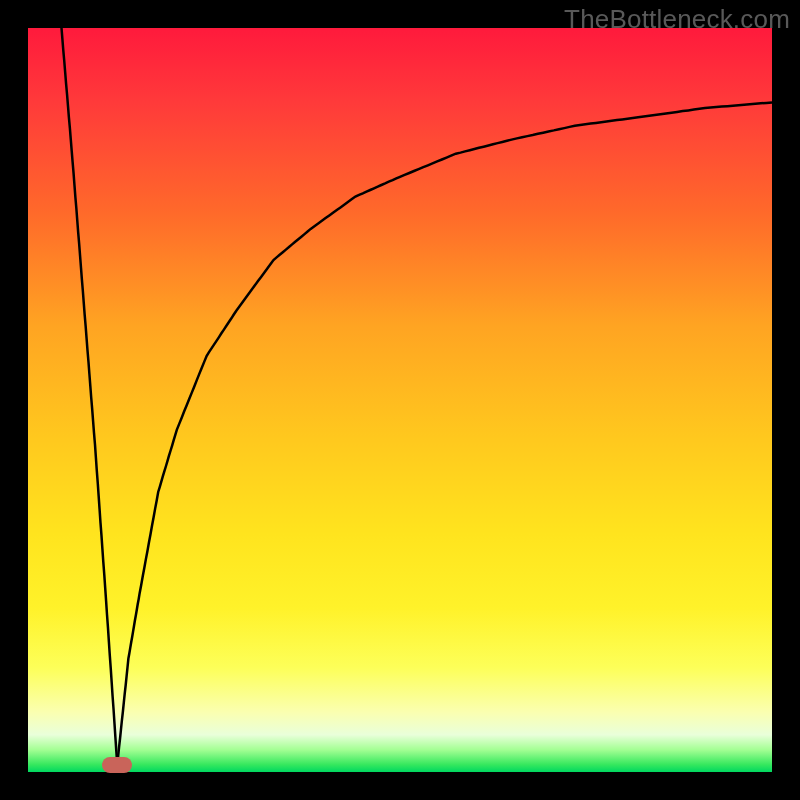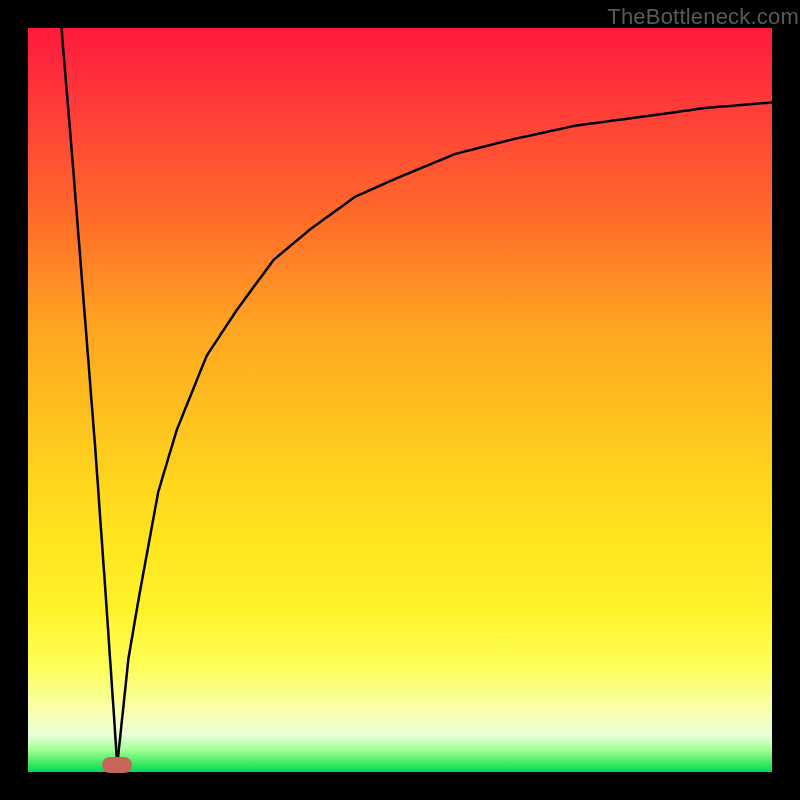--- a/index.html
+++ b/index.html
@@ -37,22 +37,22 @@
       #faffb1 92%,
       #e9ffda 95%,
       #a4ff94 97%,
       #36e85e 99%,
       #00d860 100%
     );
   }
   .watermark {
     position: absolute;
     top: 4px;
-    right: 1px;
-    font-size: 22px;
+    right: 10px;
+    font-size: 26px;
     font-weight: 500;
     color: #595959;
     letter-spacing: 0.2px;
     user-select: none;
     text-align: center;
   }
   .marker {
     position: absolute;
     width: 30px;
     height: 16px;

